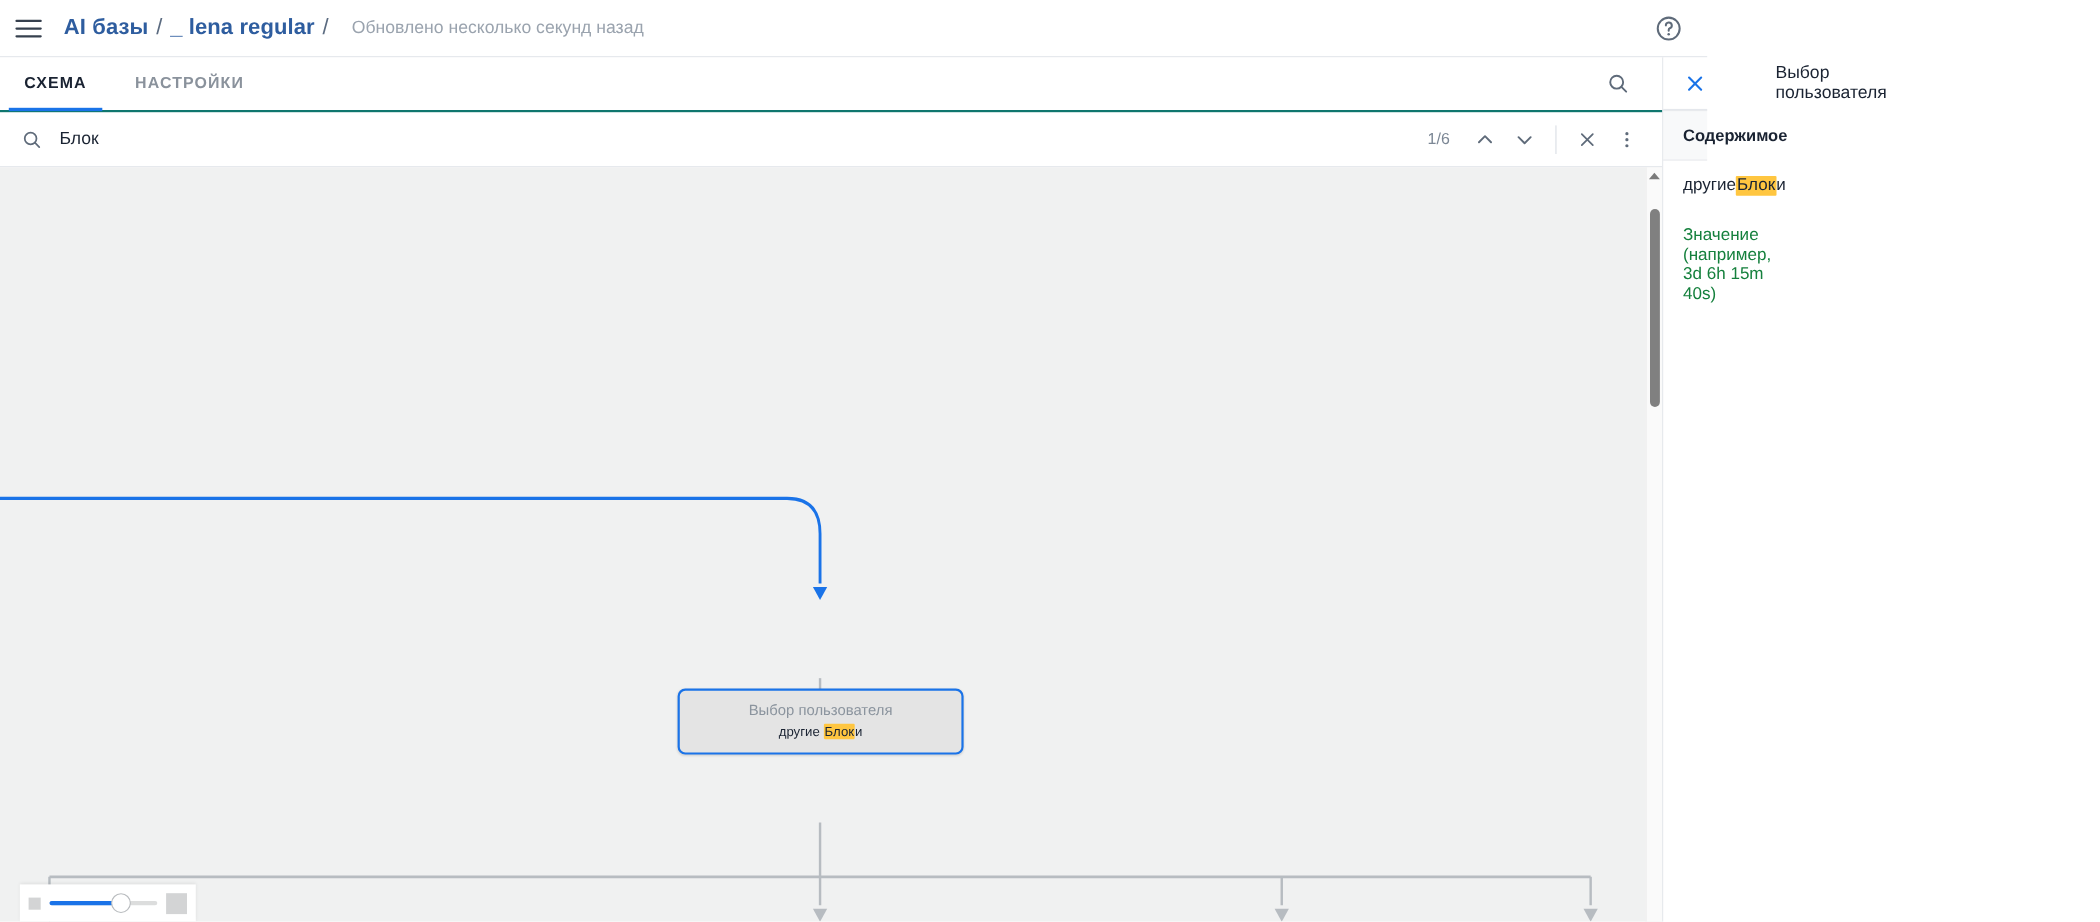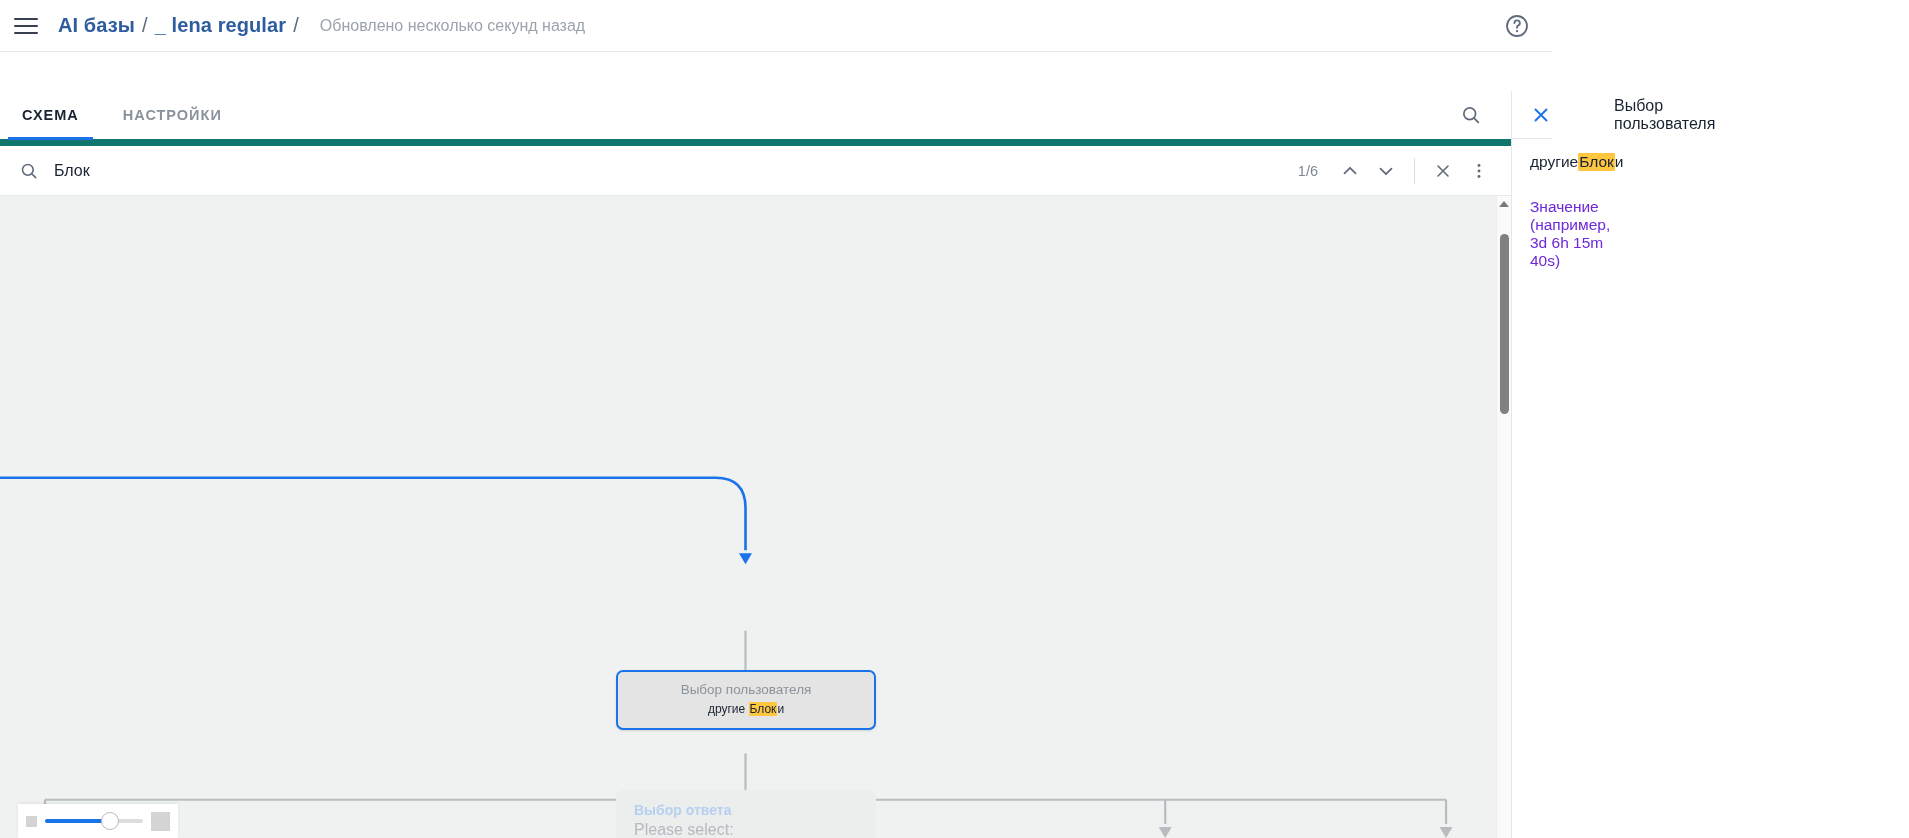--- a/index.html
+++ b/index.html
@@ -14,21 +14,20 @@
     font-family: "Liberation Sans", sans-serif;
     -webkit-font-smoothing: antialiased;
     color: #202a3b;
   }
   .app {
     position: relative;
     width: 1552px;
     height: 838px;
     display: flex;
     flex-direction: column;
-    gap: 39px;
   }
 
   
   .topbar {
     height: 52px;
     min-height: 52px;
     background: #ffffff;
     display: flex;
     align-items: center;
     padding: 0 18px 0 14px;
@@ -113,21 +112,21 @@
     box-sizing: border-box;
   }
 
   
   .tabs-row {
     height: 48px;
     min-height: 48px;
     background: #fff;
     display: flex;
     align-items: stretch;
-    border-bottom: 7px solid #0f766e;
+    border-bottom: 2px solid #0f766e;
     position: relative;
   }
   .tab {
     padding: 0 22px;
     display: flex;
     align-items: center;
     font-size: 14.5px;
     font-weight: 700;
     letter-spacing: 1.0px;
     color: #8a929c;
@@ -405,21 +404,21 @@
     min-height: 46px;
     display: flex;
     align-items: center;
     padding: 13px 18px;
     box-sizing: border-box;
     font-size: 15.5px;
     color: #1a2332;
     cursor: text;
   }
   .rp-field.placeholder {
-    color: #6d28d9;
+    color: #15803d;
   }
 </style>
 </head>
 <body>
 
 <div class="app">
 
   <div class="topbar">
     <div class="hamburger">
       <i></i>
@@ -522,24 +521,20 @@
             <path d="M 1447 638 l -6.5 -11 h 13 z" fill="#b7bcc1"></path>
           </svg>
 
           <div class="node node-selected" style="left:616px; top:474px; width:260px; height:60px;">
             <div class="n-sub">Выбор пользователя</div>
             <div class="n-title">
               <span>другие </span><span class="hl">Блок</span><span>и</span>
             </div>
           </div>
 
-          <div class="node node-answer" style="left:616px; top:594px; width:260px; height:60px;">
-            <div class="n-sub">Выбор ответа</div>
-            <div class="n-title">Please select:</div>
-          </div>
 
         </div>
 
         <div class="v-scroll">
           <div class="sb-up"></div>
           <div class="sb-thumb"></div>
         </div>
 
         <div class="zoom-widget">
           <div class="zoom-sq-small"></div>
@@ -555,20 +550,21 @@
     <div class="right-panel">
       <div class="rp-header">
         <div class="rp-close">
           <svg width="22" height="22" viewBox="0 0 24 24" fill="none" stroke="#1a73e8" stroke-width="2.1">
             <path d="M6 6l12 12M18 6L6 18" stroke-linecap="round"></path>
           </svg>
         </div>
         <div class="rp-title">Выбор пользователя</div>
       </div>
 
+      <div class="rp-section">Содержимое</div>
       <div class="rp-field">
         <span>другие </span>
           <span class="hl">Блок</span>
           <span>и</span>
       </div>
 
       <div class="rp-field placeholder">Значение (например, 3d 6h 15m 40s)</div>
     </div>
 
   </div>

